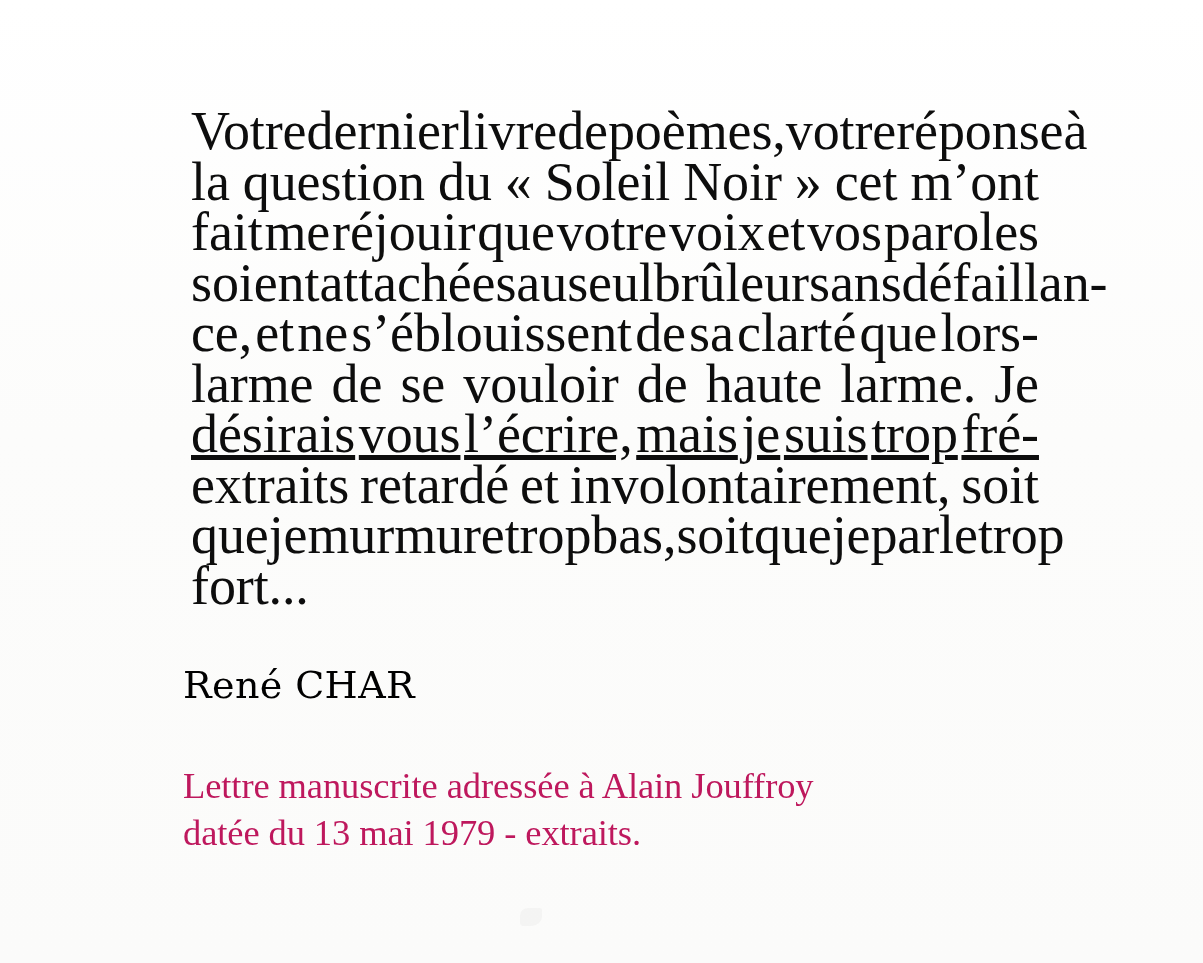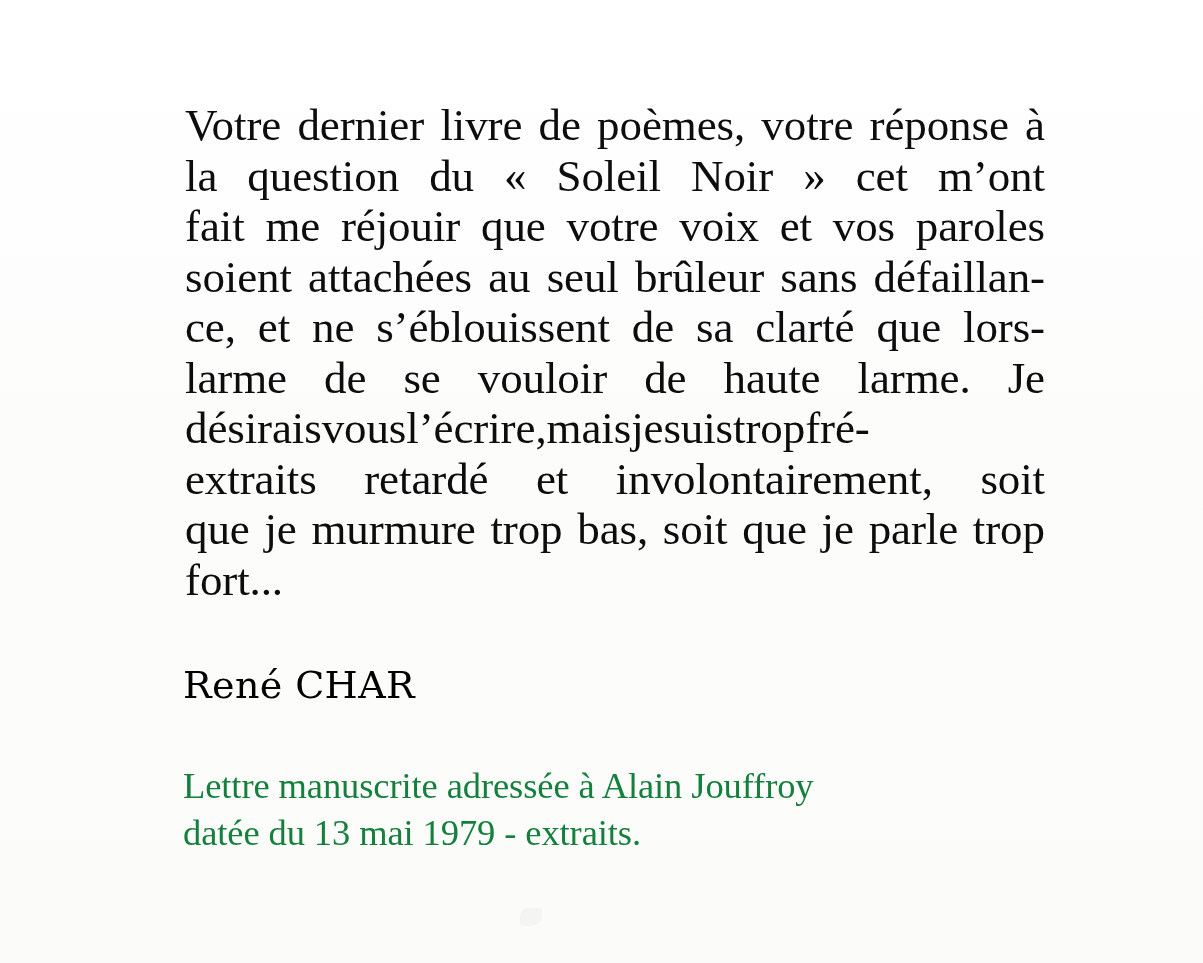--- a/index.html
+++ b/index.html
@@ -32,27 +32,27 @@
   }
 
   .text-block {
     position: absolute;
     left: 183px;
     top: 98px;
     width: 864px;
   }
 
   .quote-body {
-    font-size: 45px;
+    font-size: 54px;
     line-height: 50.5px;
     text-align: justify;
     text-justify: inter-word;
     letter-spacing: -0.1px;
     word-spacing: 0.5px;
-    margin: 2px;
+    margin: 8px;
     hyphens: none;
   }
 
   .signature {
     position: absolute;
     left: 183px;
     top: 662px;
     font-size: 38px;
     line-height: 46px;
     letter-spacing: 0.4px;
@@ -61,21 +61,21 @@
     color: #000000;
   }
 
   .attribution {
     position: absolute;
     left: 183px;
     top: 762px;
     font-size: 36.5px;
     line-height: 47px;
     letter-spacing: -0.1px;
-    color: #15803d;
+    color: #be185d;
   }
 
   .attribution .line {
     display: block;
     white-space: pre;
   }
 
   .scan-speck {
     position: absolute;
     left: 520px;
@@ -94,21 +94,21 @@
 <div class="page">
 
   <div class="text-block">
     <p class="quote-body">
         <span class="just-row" style="display: flex; white-space: pre; justify-content: space-between;"><span>Votre</span><span>dernier</span><span>livre</span><span>de</span><span>poèmes,</span><span>votre</span><span>réponse</span><span>à</span></span>
         <span class="just-row" style="display: flex; white-space: pre; justify-content: space-between;"><span>la</span><span>question</span><span>du</span><span>«</span><span>Soleil</span><span>Noir</span><span>»</span><span>cet</span><span>m’ont</span></span>
         <span class="just-row" style="display: flex; white-space: pre; justify-content: space-between;"><span>fait</span><span>me</span><span>réjouir</span><span>que</span><span>votre</span><span>voix</span><span>et</span><span>vos</span><span>paroles</span></span>
         <span class="just-row" style="display: flex; white-space: pre; justify-content: space-between;"><span>soient</span><span>attachées</span><span>au</span><span>seul</span><span>brûleur</span><span>sans</span><span>défaillan-</span></span>
         <span class="just-row" style="display: flex; white-space: pre; justify-content: space-between;"><span>ce,</span><span>et</span><span>ne</span><span>s’éblouissent</span><span>de</span><span>sa</span><span>clarté</span><span>que</span><span>lors-</span></span>
         <span class="just-row" style="display: flex; white-space: pre; justify-content: space-between;"><span>larme</span><span>de</span><span>se</span><span>vouloir</span><span>de</span><span>haute</span><span>larme.</span><span>Je</span></span>
-        <span class="just-row" style="display: flex; white-space: pre; "><span>désirais</span><span>vous</span><span>l’écrire,</span><span>mais</span><span>je</span><span>suis</span><span>trop</span><span>fré-</span></span>
+        <span class="just-row" style="display: flex; white-space: pre; justify-content: space-between; text-decoration: underline;"><span>désirais</span><span>vous</span><span>l’écrire,</span><span>mais</span><span>je</span><span>suis</span><span>trop</span><span>fré-</span></span>
         <span class="just-row" style="display: flex; white-space: pre; justify-content: space-between;"><span>extraits</span><span>retardé</span><span>et</span><span>involontairement,</span><span>soit</span></span>
         <span class="just-row" style="display: flex; white-space: pre; justify-content: space-between;"><span>que</span><span>je</span><span>murmure</span><span>trop</span><span>bas,</span><span>soit</span><span>que</span><span>je</span><span>parle</span><span>trop</span></span>
         <span class="just-row" style="display: block; white-space: pre;">fort...</span>
       </p>
   </div>
 
   <div class="signature">René CHAR</div>
 
   <div class="attribution">
     <span class="line">Lettre manuscrite adressée à Alain Jouffroy</span>

